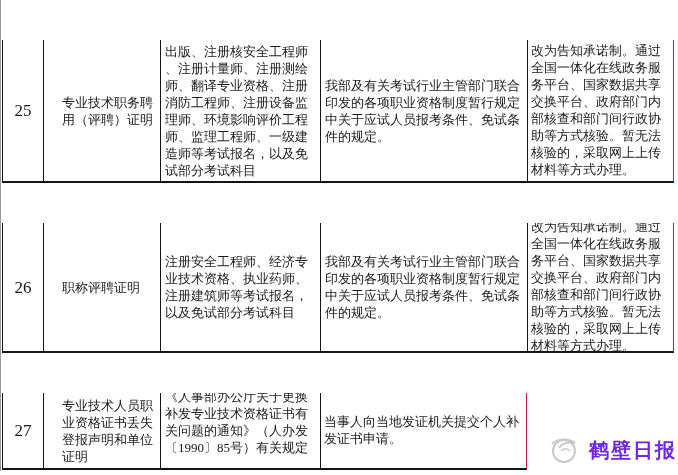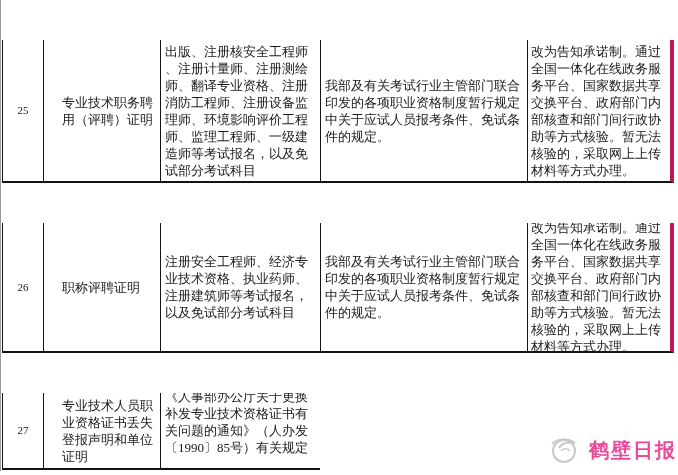--- a/index.html
+++ b/index.html
@@ -39,45 +39,45 @@
     box-sizing: border-box;
     border-left: 1px solid #141414;
     border-bottom: 2px solid #141414;
     display: flex;
     align-items: center;
     font-size: 13px;
     line-height: 17px;
     overflow: hidden;
     margin-top: 40px;
   }
-  .c-method { border-right: 4px solid #be185d; }
+  .c-method { border-right: 1px solid #be185d; font-family: Liberation Mono, monospace; }
   .c-num {
     justify-content: center;
-    font-size: 11px;
+    font-size: 17px;
   }
   .c-item   { padding: 2px 3px 2px 18px;  line-break: anywhere; word-break: break-all; }
   .c-scope  { padding: 2px 2px 2px 4px;  line-break: anywhere; word-break: break-all; }
   .c-basis  { padding: 2px 5px 2px 4px;  line-break: anywhere; word-break: break-all; }
   .c-method { padding: 2px 2px 2px 3px;  line-break: anywhere; word-break: break-all; }
   .watermark {
     position: absolute;
     left: 548px;
     top: 434px;
     display: flex;
     align-items: center;
     gap: 9px;
     color: #c7c7c7;
     pointer-events: none;
   }
   .watermark-logo { width: 32px; height: 32px; }
   .watermark-text {
     font-size: 20px;
     font-weight: 600;
     letter-spacing: 2px;
-    color: #ec4899;
+    color: #6d28d9;
     white-space: nowrap;
   }
 </style>
 </head>
 <body>
 
 <div class="page">
 
   <div class="left-edge"></div>
 
@@ -91,20 +91,21 @@
 
     <div class="cell c-num">26</div>
     <div class="cell c-item">职称评聘证明</div>
     <div class="cell c-scope">注册安全工程师、经济专业技术资格、执业药师、注册建筑师等考试报名，以及免试部分考试科目</div>
     <div class="cell c-basis">我部及有关考试行业主管部门联合印发的各项职业资格制度暂行规定中关于应试人员报考条件、免试条件的规定。</div>
     <div class="cell c-method">改为告知承诺制。通过全国一体化在线政务服务平台、国家数据共享交换平台、政府部门内部核查和部门间行政协助等方式核验。暂无法核验的，采取网上上传材料等方式办理。</div>
 
     <div class="cell c-num">27</div>
     <div class="cell c-item">专业技术人员职业资格证书丢失登报声明和单位证明</div>
     <div class="cell c-basis">《人事部办公厅关于更换补发专业技术资格证书有关问题的通知》（人办发〔1990〕85号）有关规定。</div>
+    <div class="cell c-method">当事人向当地发证机关提交个人补发证书申请。</div>
 
   </div>
 
   <div class="watermark">
     <svg class="watermark-logo" viewBox="0 0 32 32" fill="none" xmlns="http://www.w3.org/2000/svg">
       <circle cx="16" cy="17" r="11" stroke="#c8c8c8" stroke-width="2"></circle>
       <path d="M4 10 C 10 4, 20 4, 27 9 C 21 8, 14 9, 11 14" stroke="#c8c8c8" stroke-width="2" fill="none"></path>
       <path d="M13 17 C 15 14, 20 14, 22 17" stroke="#c8c8c8" stroke-width="1.5" fill="none"></path>
     </svg>
     <span class="watermark-text">鹤壁日报</span>

